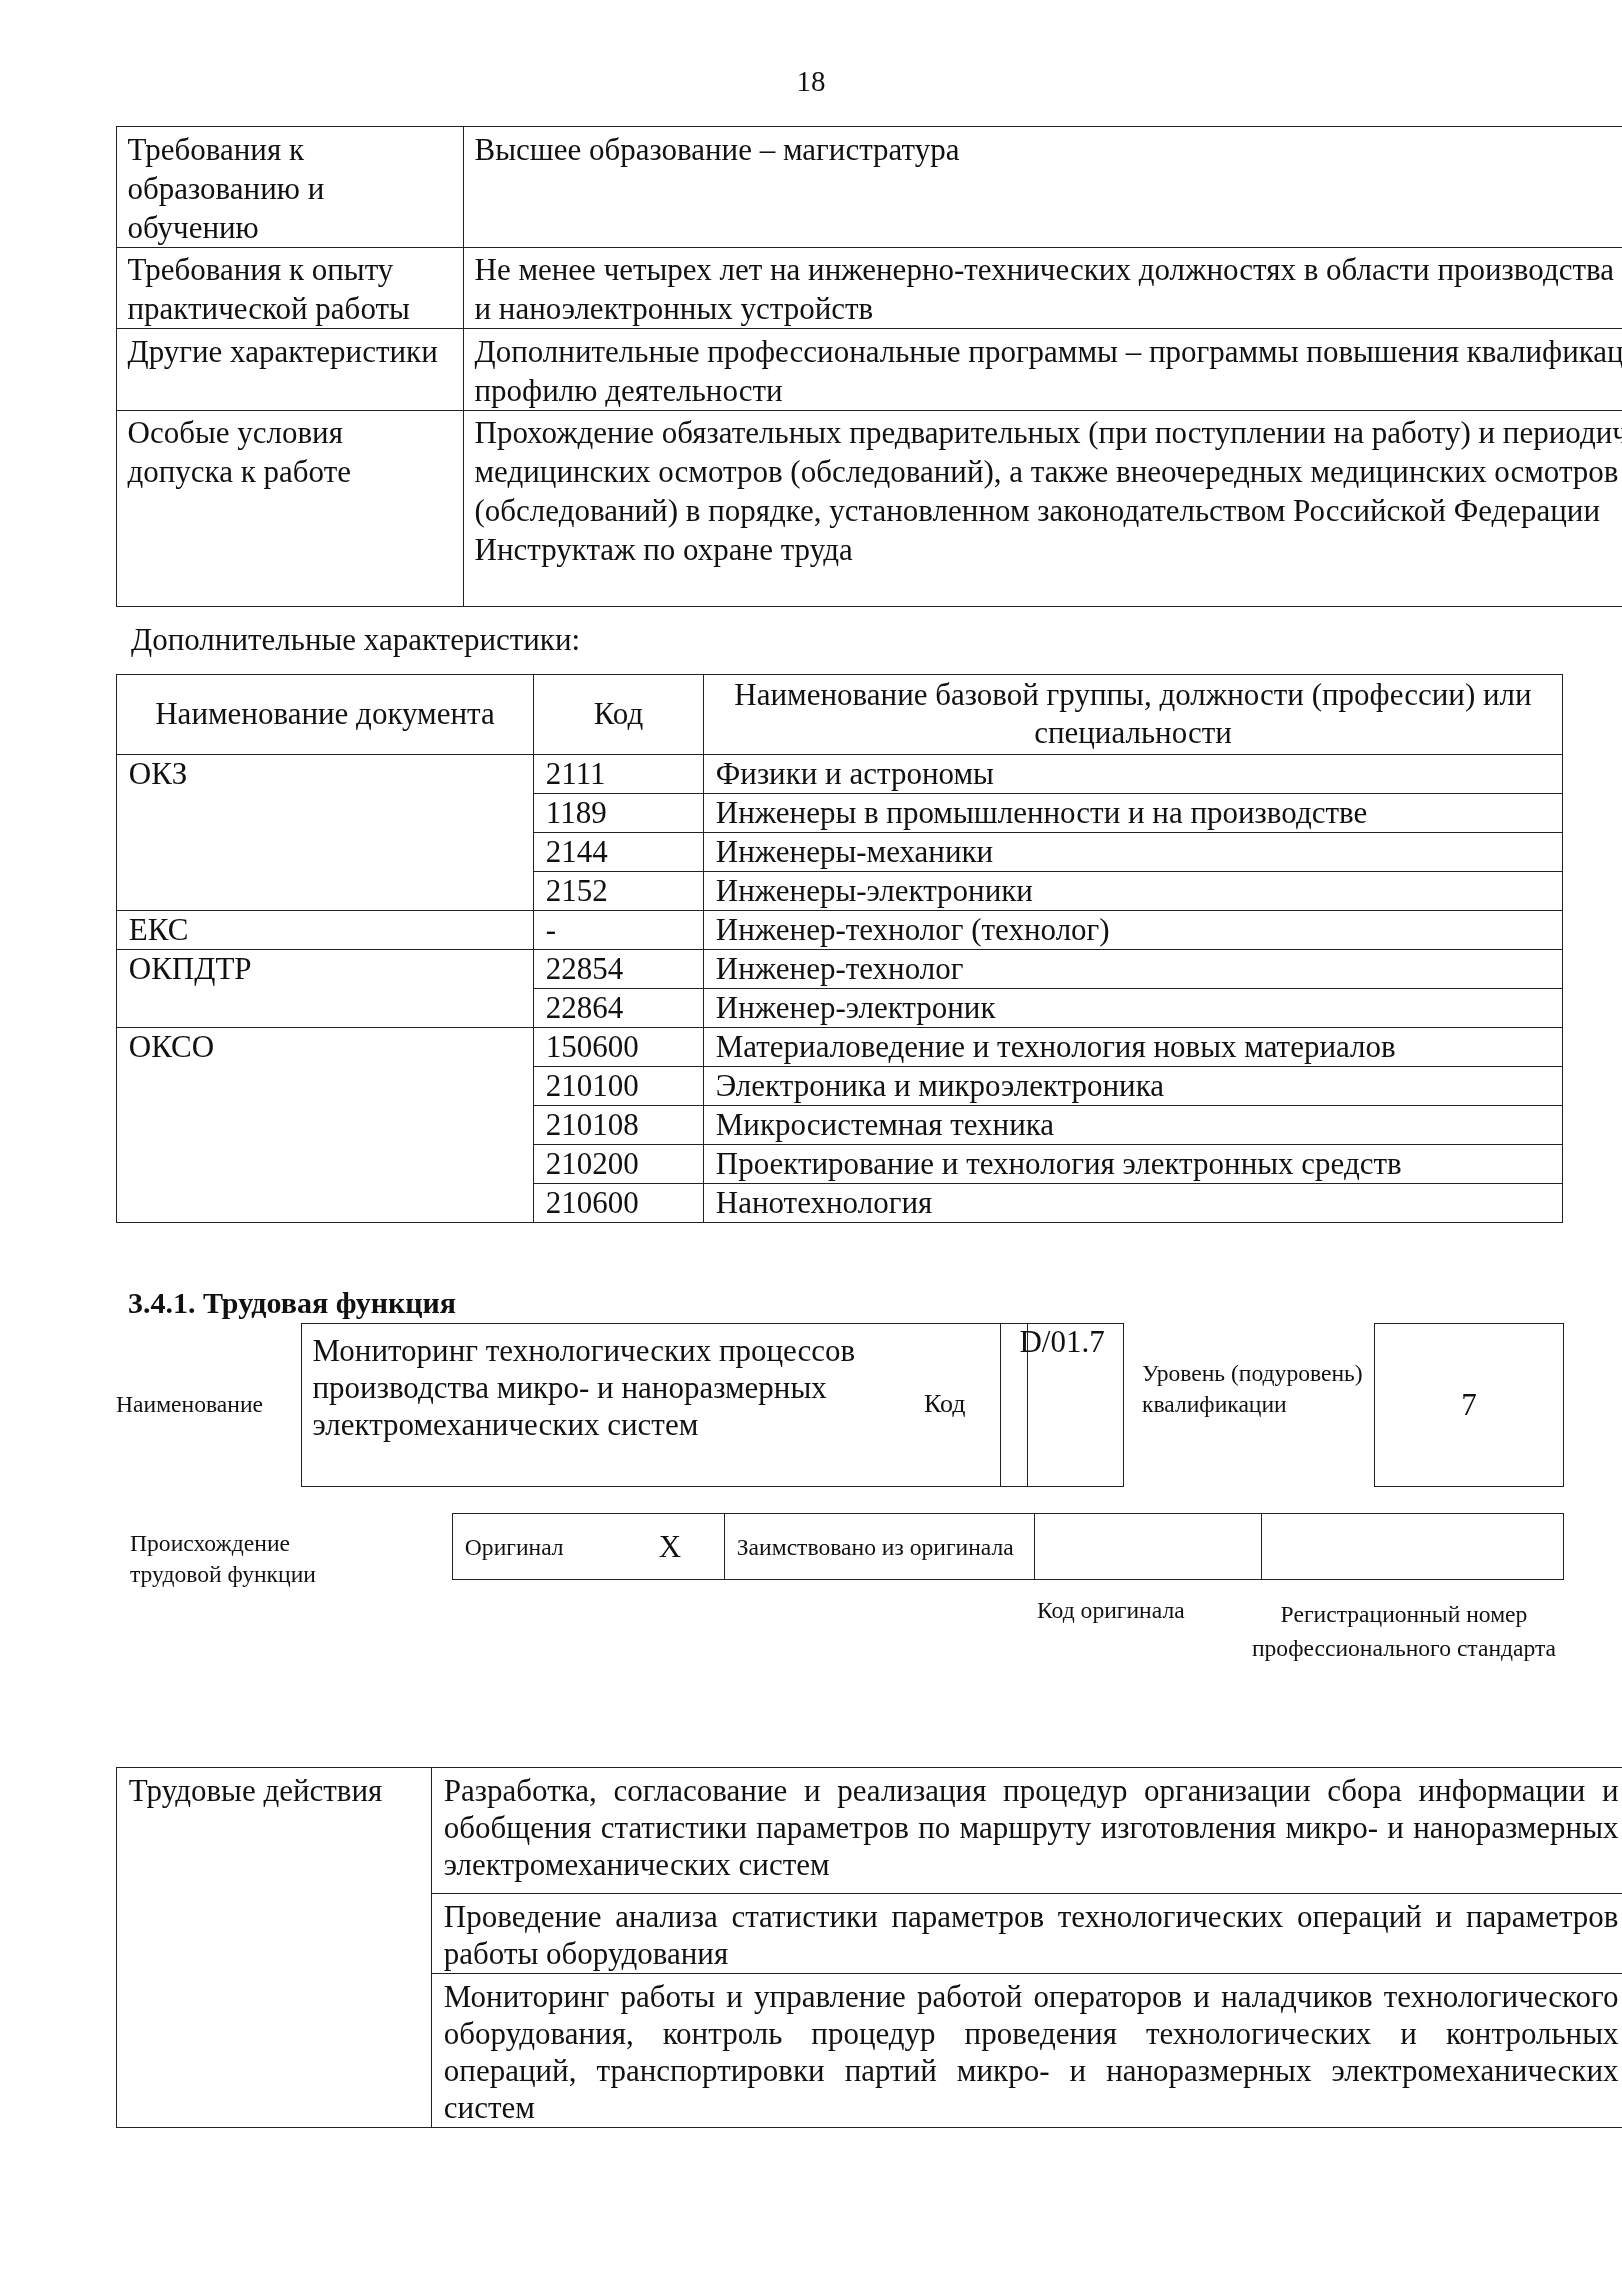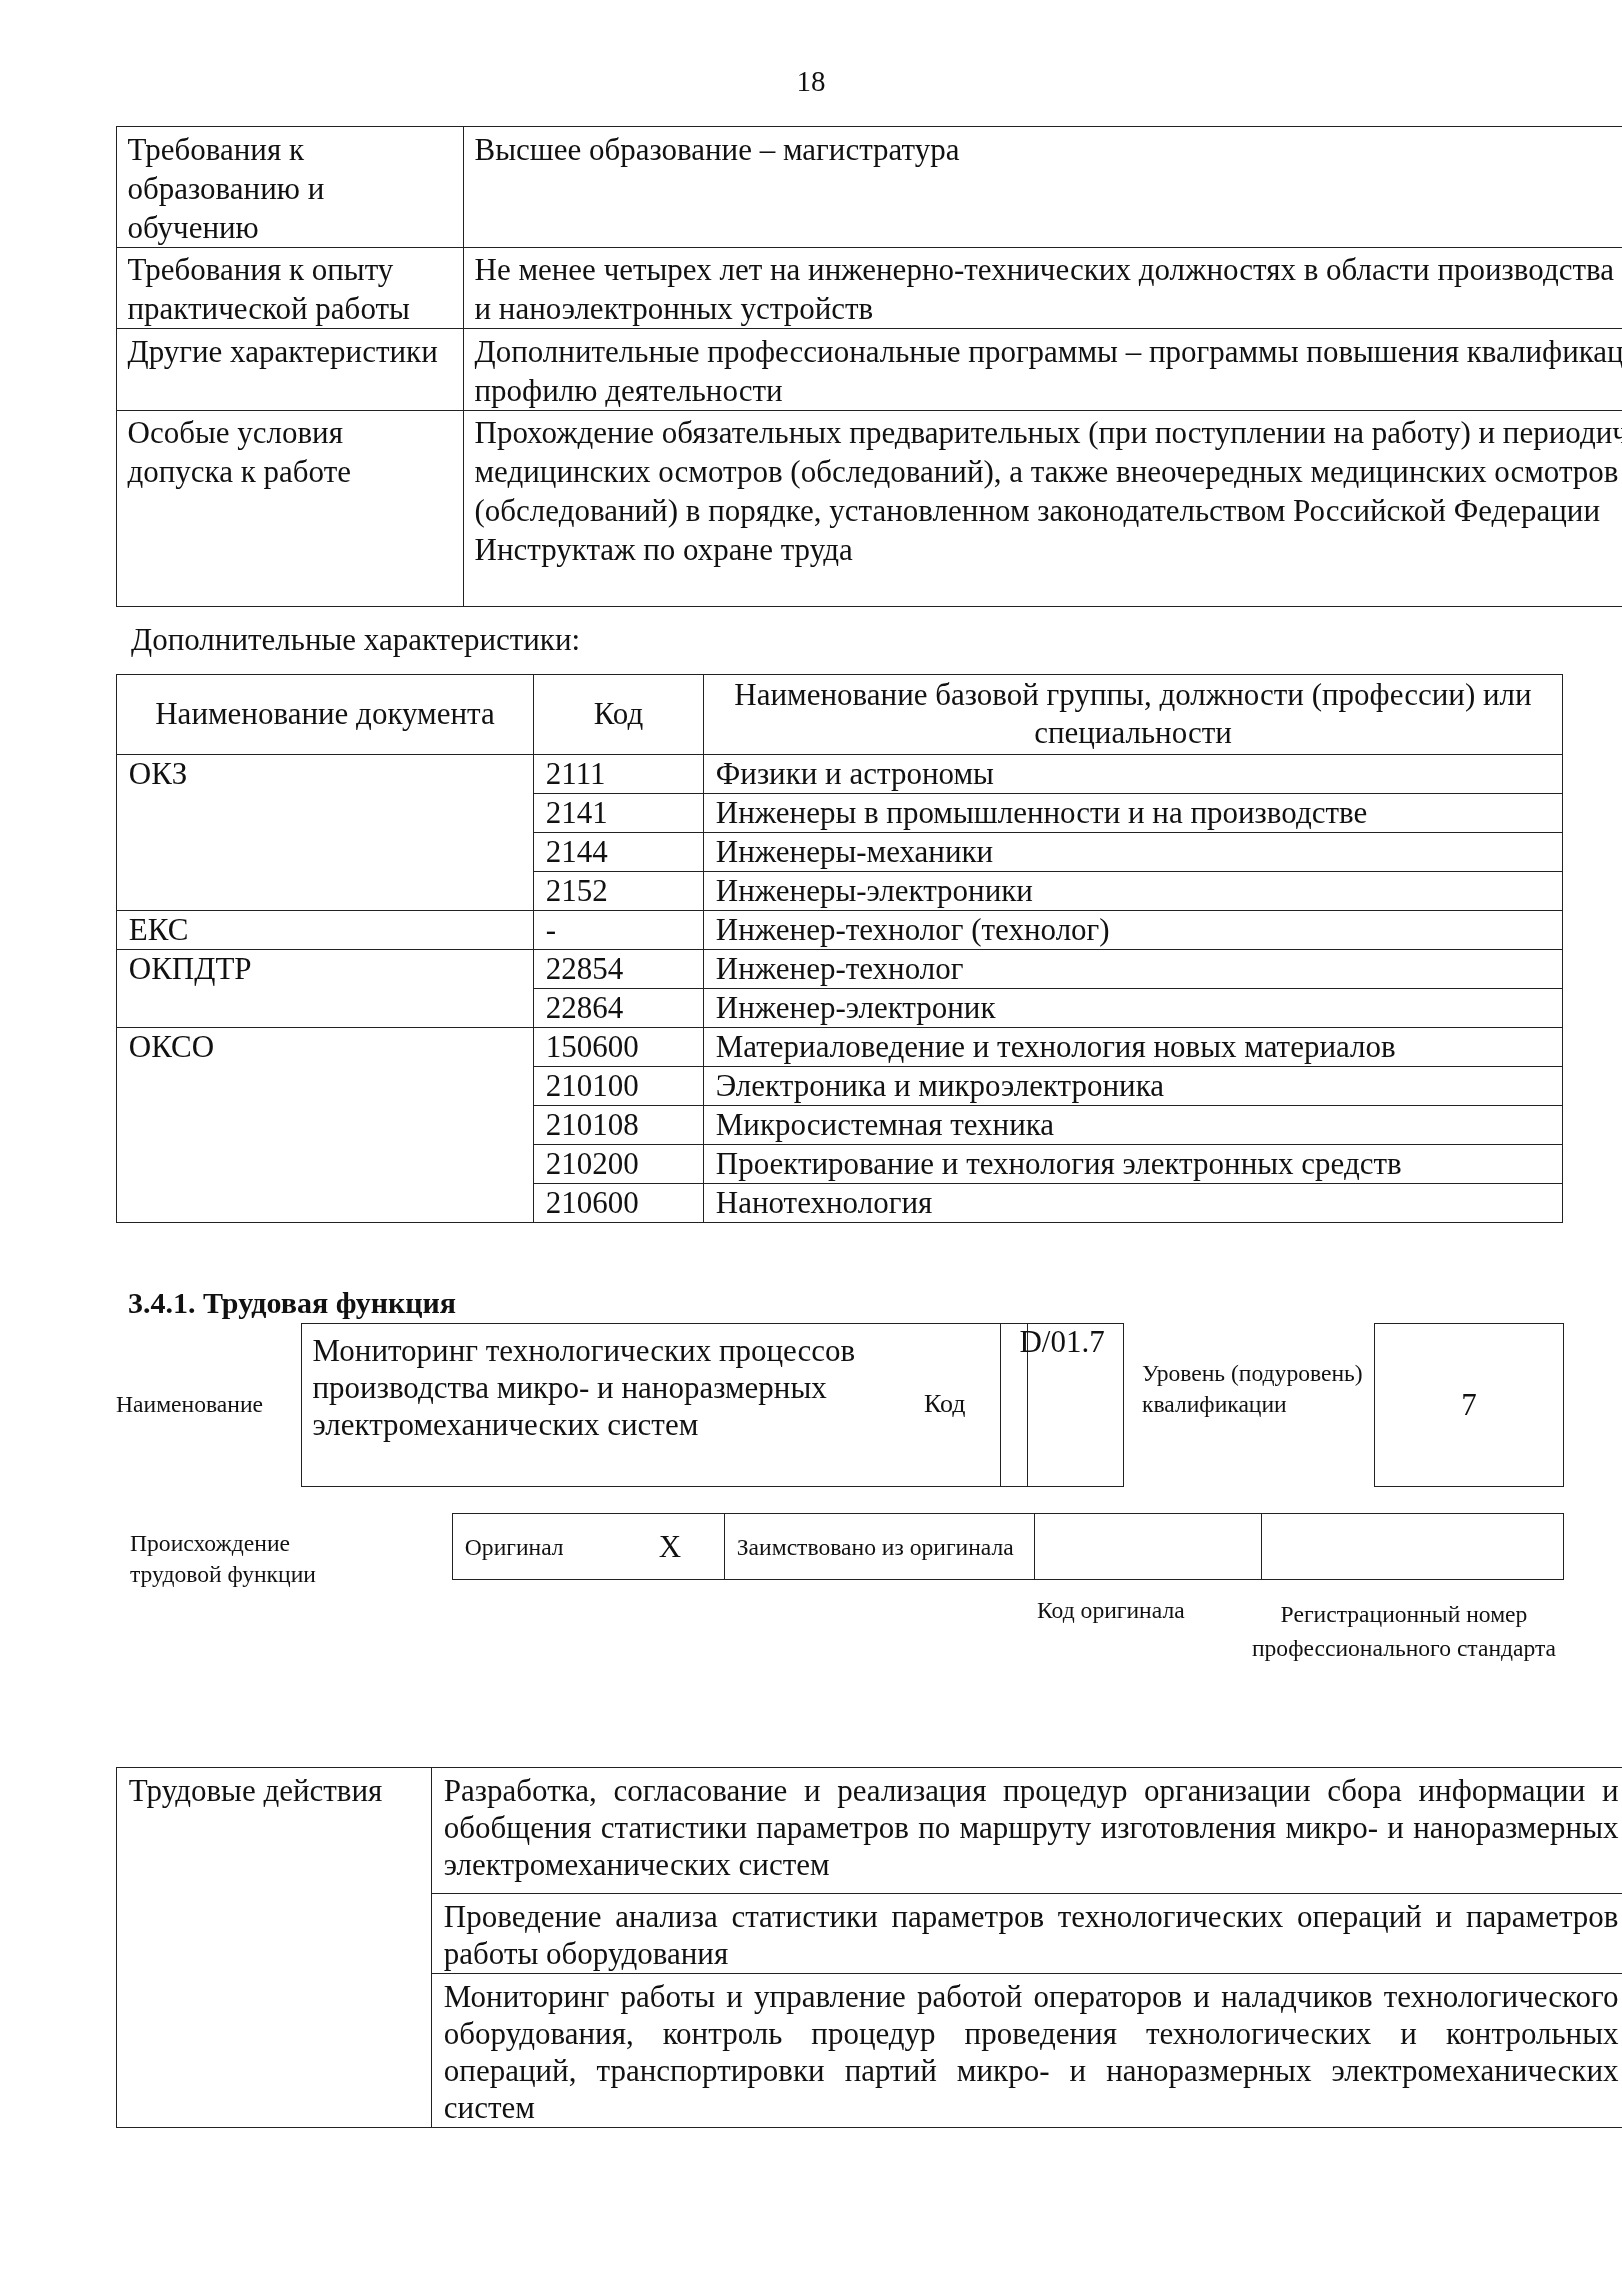--- a/index.html
+++ b/index.html
@@ -98,21 +98,21 @@
     <th>Наименование документа</th>
     <th>Код</th>
     <th>Наименование базовой группы, должности (профессии) или специальности</th>
   </tr>
   <tr>
     <td rowspan="4">ОКЗ</td>
     <td>2111</td>
     <td>Физики и астрономы</td>
   </tr>
   <tr>
-    <td>2141</td>
+    <td>1189</td>
     <td>Инженеры в промышленности и на производстве</td>
   </tr>
   <tr>
     <td>2144</td>
     <td>Инженеры-механики</td>
   </tr>
   <tr>
     <td>2152</td>
     <td>Инженеры-электроники</td>
   </tr>

